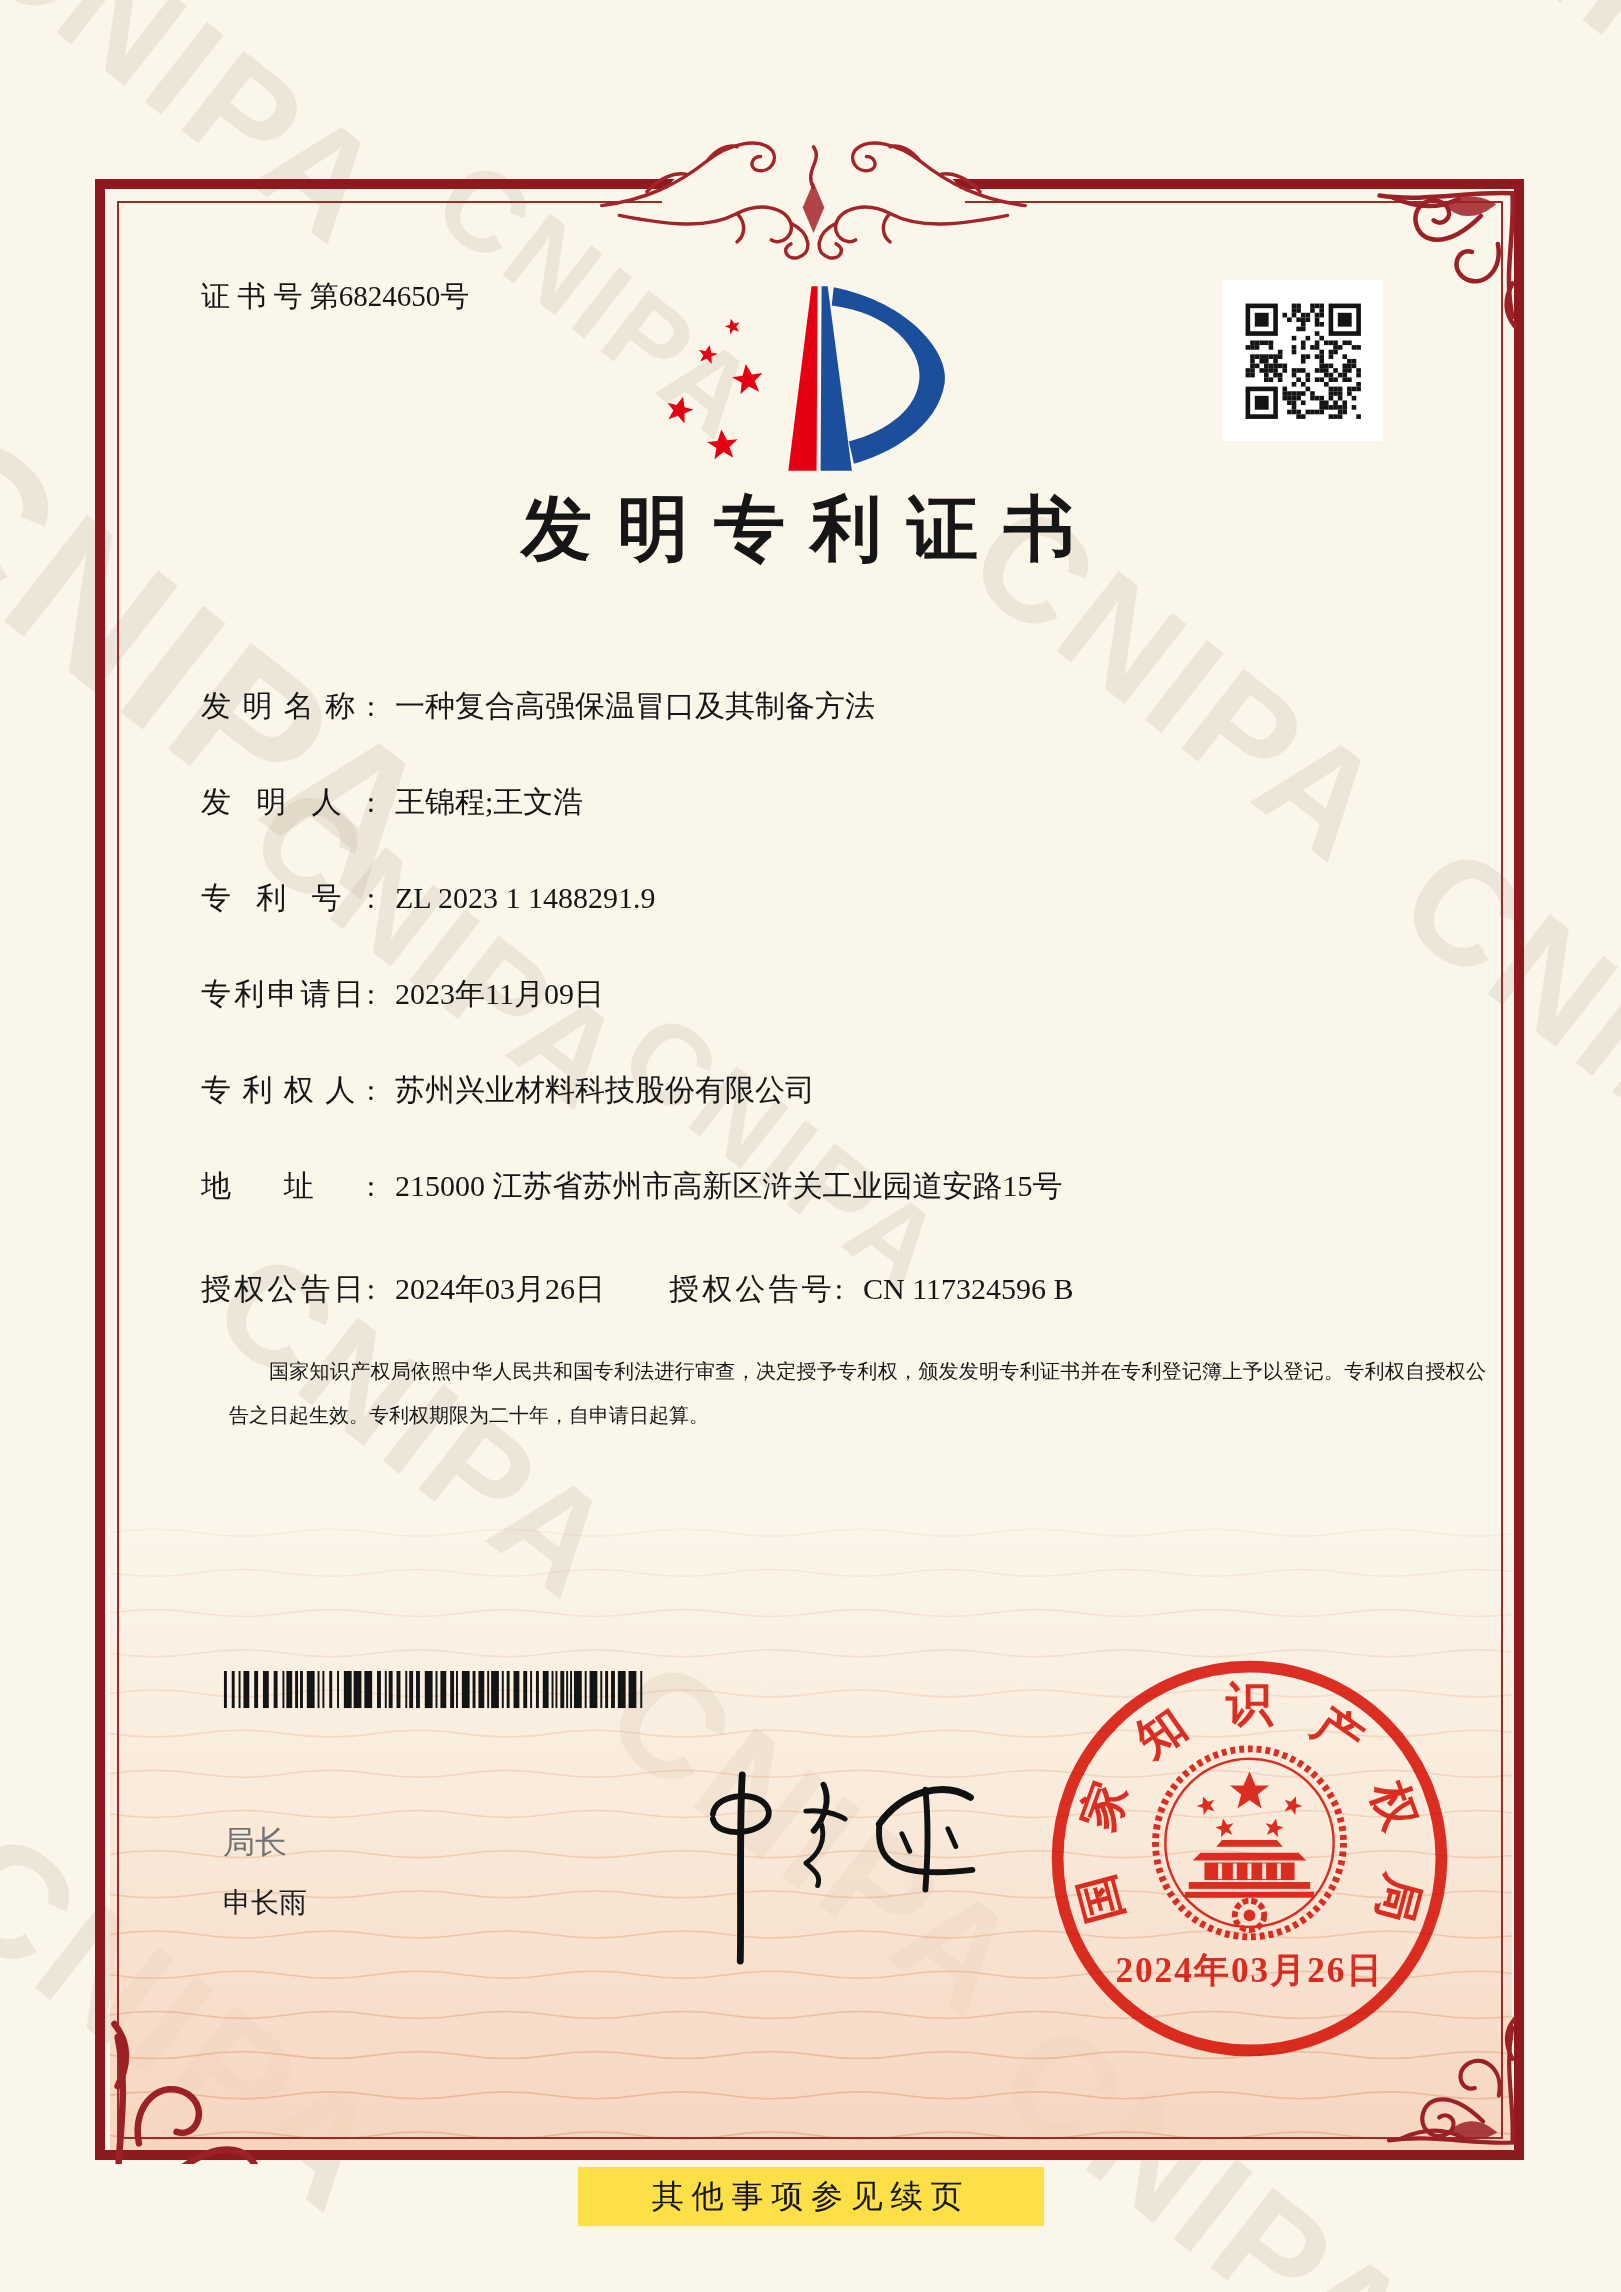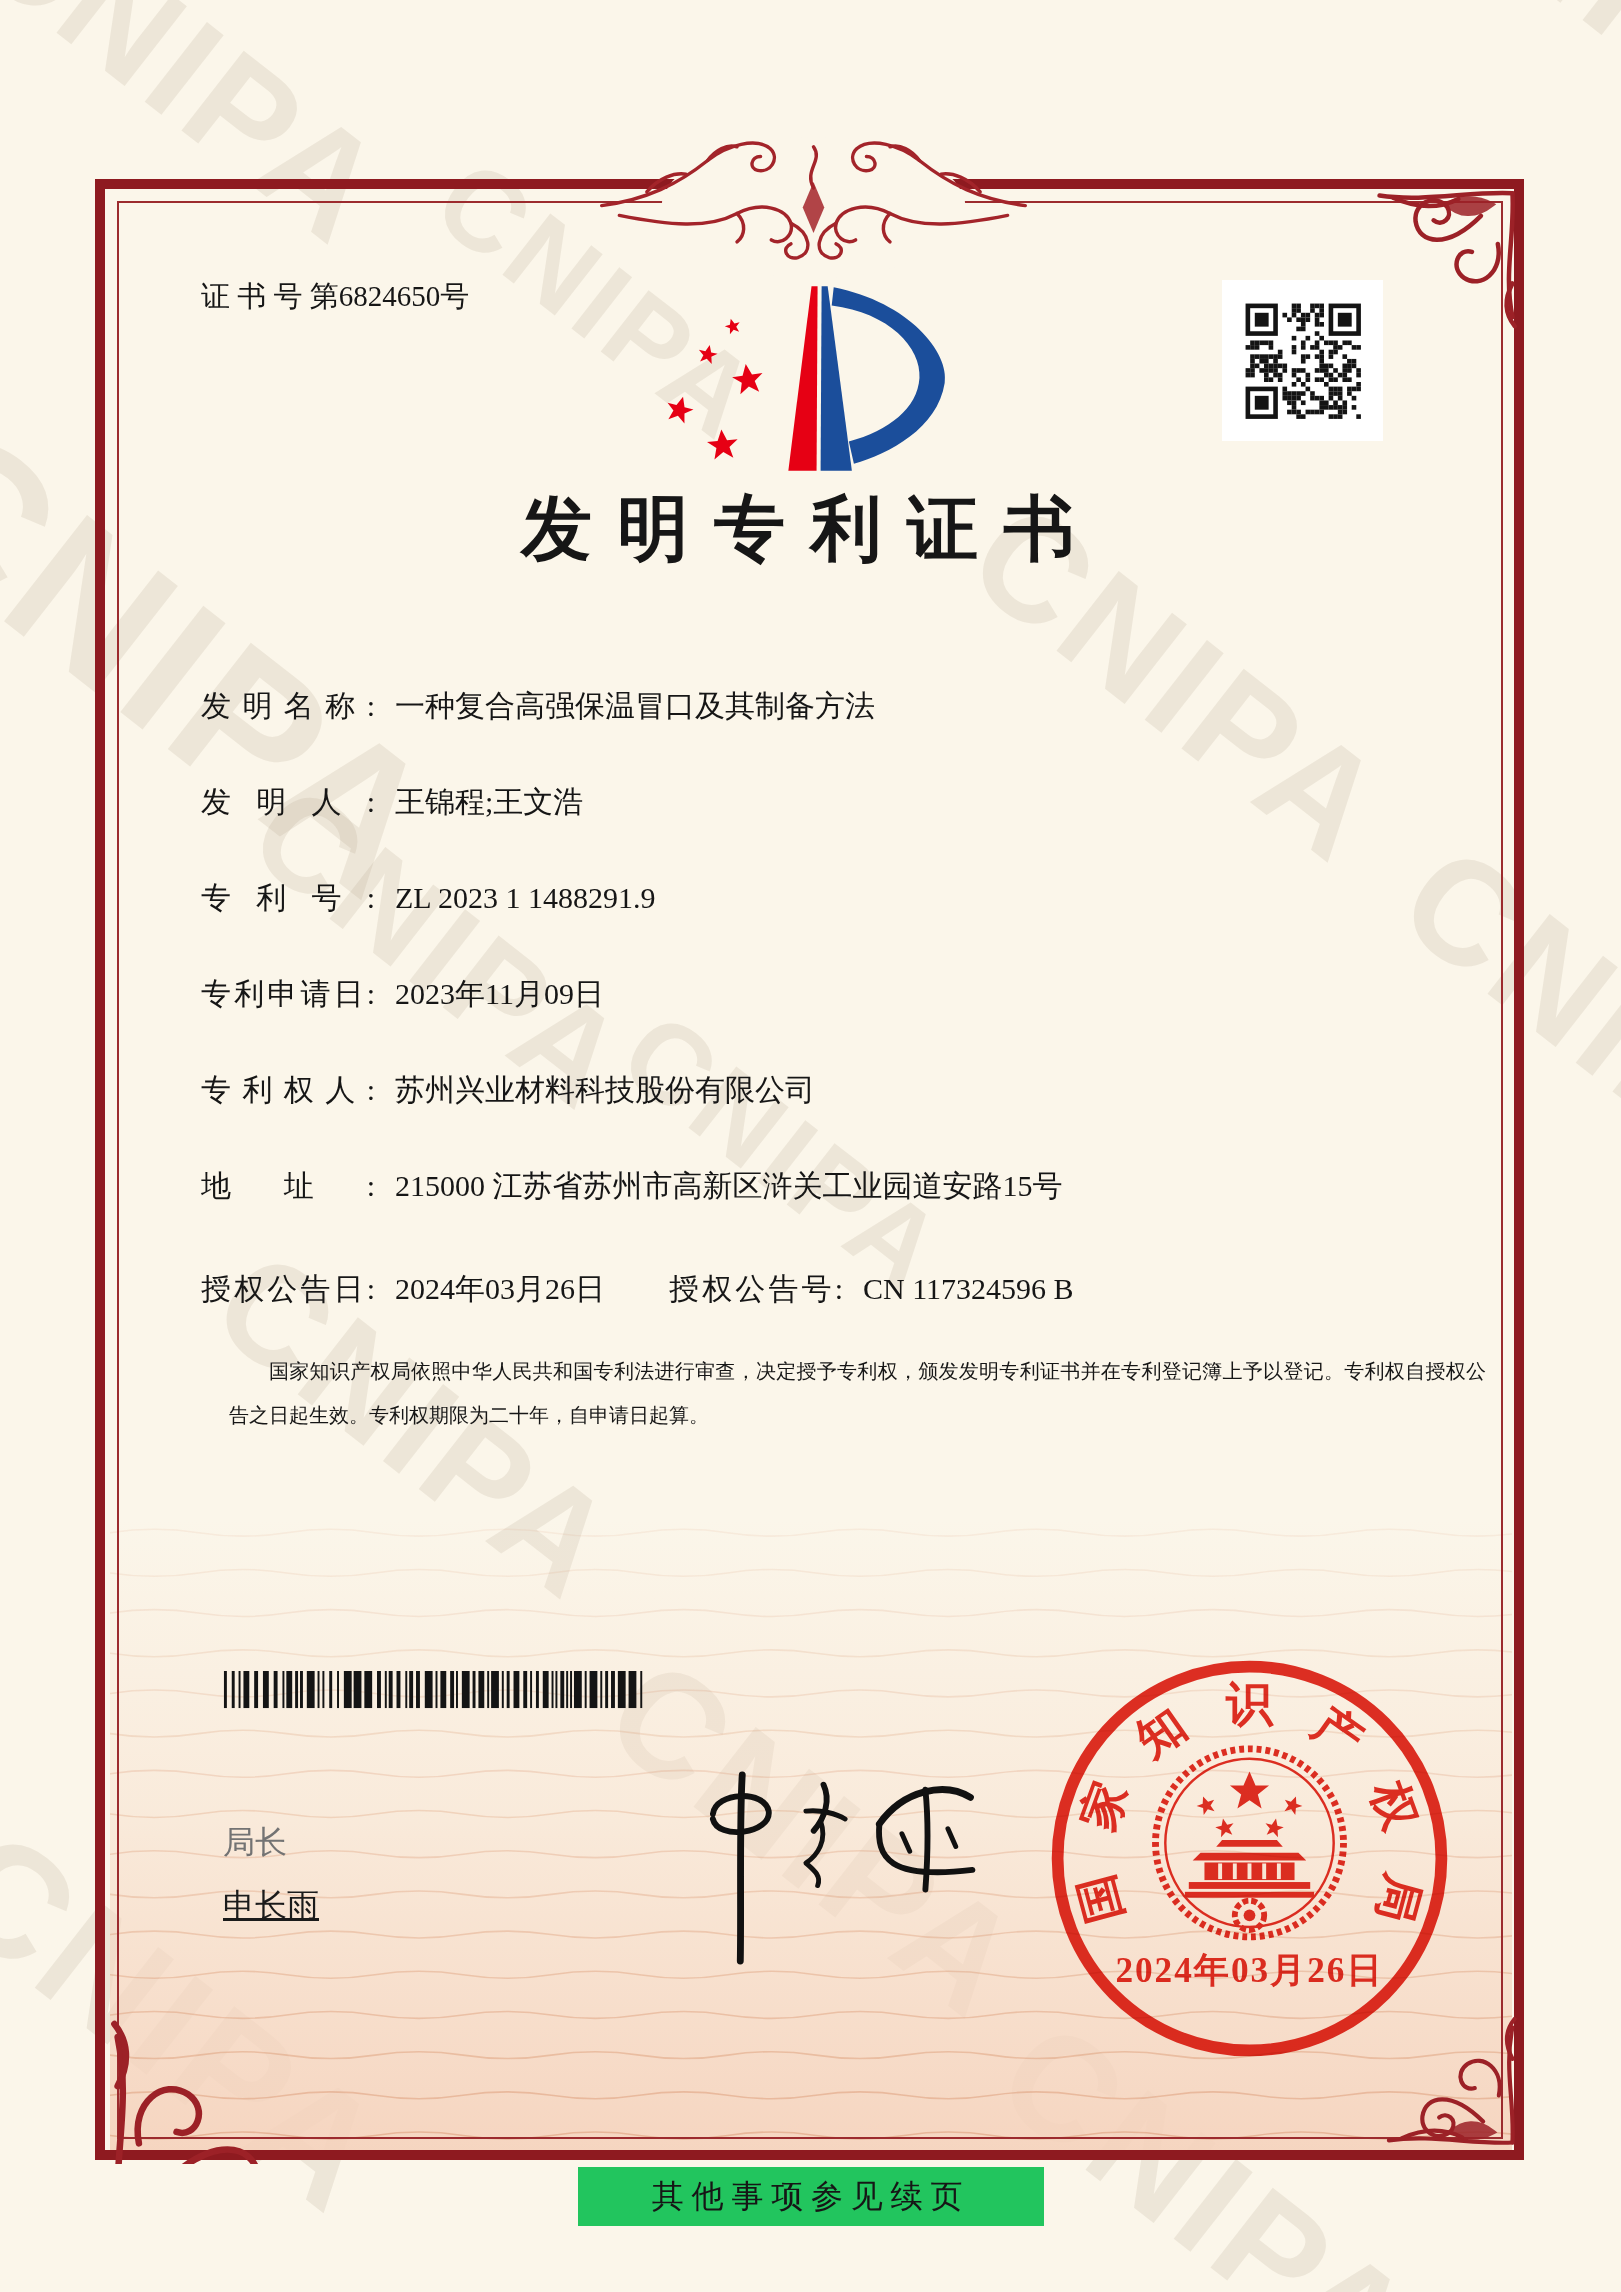--- a/index.html
+++ b/index.html
@@ -35,28 +35,28 @@
   .frow{position:absolute;left:0;white-space:nowrap;font-size:30px;}
   .flabel{display:inline-block;width:174px;text-align:justify;text-align-last:justify;}
   .fvalue{margin-left:20px;}
   .grant2{margin-left:64px;}
   .paras{position:absolute;left:182px;top:1349px;width:1257px;z-index:4;font-size:20px;
     line-height:44px;text-align:justify;margin-left:47px;}
   .paras p{margin:0 0 6.9px 0;text-indent:2em;}
   .barcode{position:absolute;left:223px;top:1671px;z-index:4;}
   .sig-title{position:absolute;left:223px;top:1821px;font-size:32px;z-index:4;
     font-family:"Liberation Sans","DejaVu Sans",sans-serif;font-weight:500;color:#737373;}
-  .sig-name{position:absolute;left:223px;top:1884px;font-size:32px;z-index:4;
-    font-family:"Liberation Sans","DejaVu Sans",sans-serif;font-weight:500;color:#1b1b1b;text-decoration:underline;}
+  .sig-name{position:absolute;left:223px;top:1884px;font-size:28px;z-index:4;
+    font-family:"Liberation Sans","DejaVu Sans",sans-serif;font-weight:500;color:#1b1b1b;}
   .signature{position:absolute;left:659px;top:1760px;z-index:4;}
   .seal{position:absolute;left:1039px;top:1645px;z-index:5;opacity:.94;mix-blend-mode:multiply;}
   .seal-ch{font-size:48px;font-weight:700;fill:#e02418;}
   .page-footer{position:absolute;left:110px;top:2103px;width:1402px;text-align:center;
     font-size:25.5px;z-index:4;}
-  .strip{position:absolute;left:578px;top:2167px;width:466px;height:59px;background:#22c55e;
+  .strip{position:absolute;left:578px;top:2167px;width:466px;height:59px;background:#fde047;
     z-index:4;text-align:center;line-height:59px;font-size:32px;letter-spacing:7.8px;}
 </style>
 </head>
 <body>
 
 <div class="page">
 
   <div id="wm-layer">
       <div class="wm" style="left: -59px; top: -19.6px; font-size: 147px;">CNIPA</div>
       <div class="wm" style="left: 1353px; top: -118px; font-size: 167px;">CNIPA</div>

